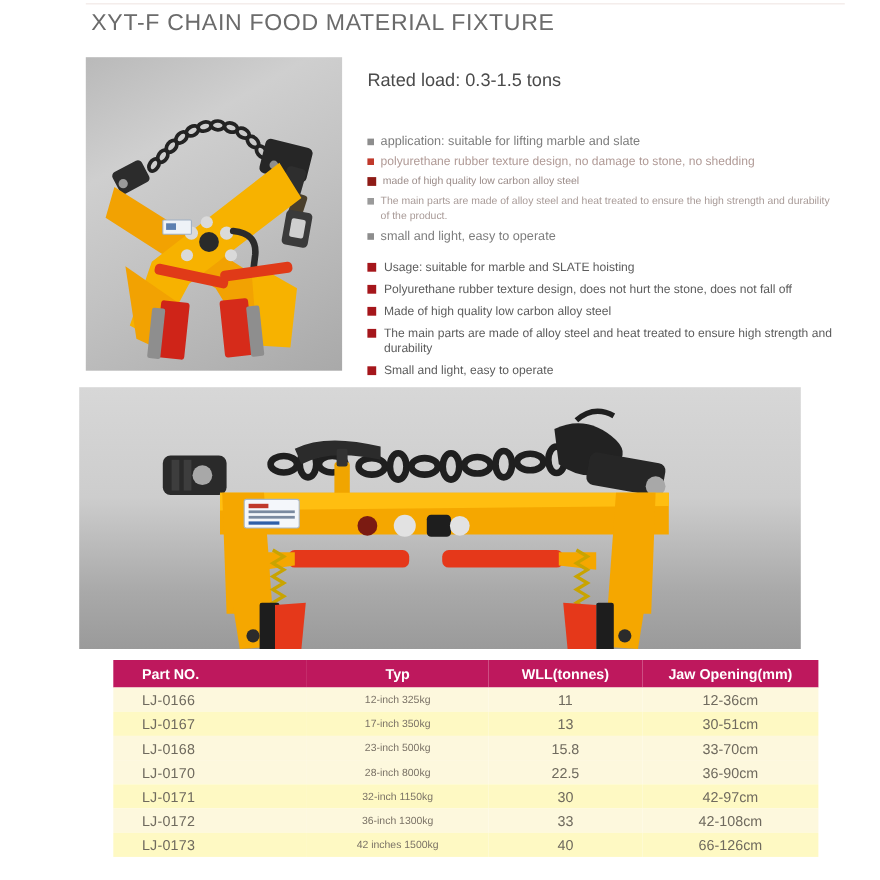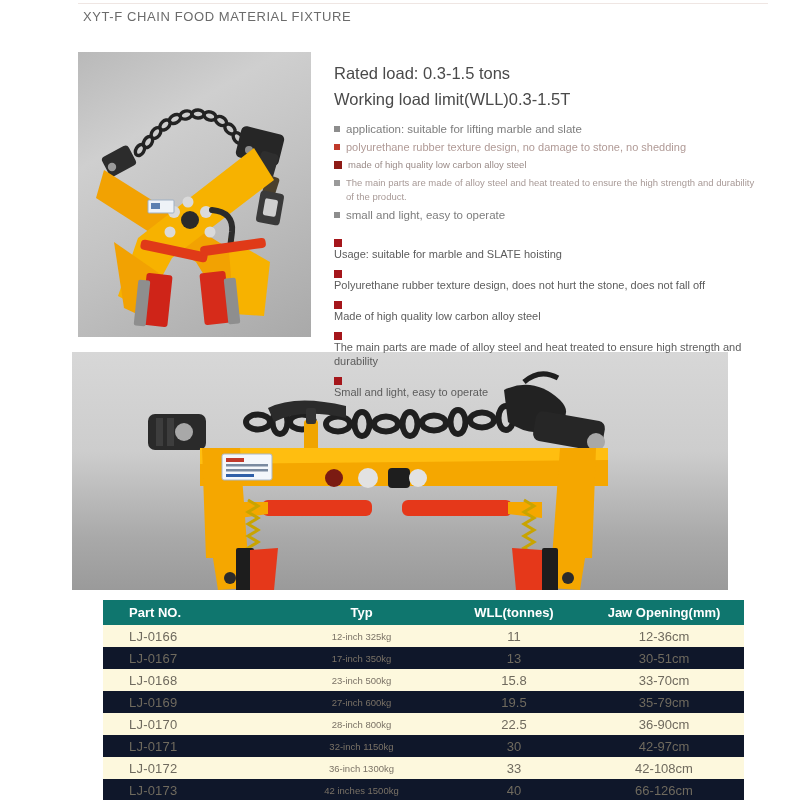--- a/index.html
+++ b/index.html
@@ -23,21 +23,21 @@
     width: 690px;
     height: 1px;
     background: #efe6e3;
   }
 
   
   .page-title {
     position: absolute;
     left: 83px;
     top: 9px;
-    font-size: 13px;
+    font-size: 21px;
     letter-spacing: 0.6px;
     color: #6b6b6b;
     font-weight: 400;
     white-space: nowrap;
   }
 
   
   .photo1 {
     position: absolute;
     left: 78px;
@@ -104,21 +104,20 @@
   .bullets-red {
     position: absolute;
     left: 334px;
     top: 236px;
     width: 430px;
   }
   .bullets-red .row {
     display: flex;
     align-items: flex-start;
     margin-bottom: 6px;
-    flex-direction: column;
   }
   .bullets-red .bx {
     flex: none;
     width: 8px;
     height: 8px;
     margin-top: 3px;
     margin-right: 7px;
     background: #a5161b;
   }
   .bullets-red .tx {
@@ -130,21 +129,21 @@
   
   .spec-table {
     position: absolute;
     left: 103px;
     top: 600px;
     width: 615px;
     border-collapse: collapse;
     table-layout: fixed;
   }
   .spec-table th {
-    background: #0f766e;
+    background: #be185d;
     color: #ffffff;
     font-size: 13px;
     font-weight: 700;
     height: 25px;
     padding: 0;
     text-align: center;
   }
   .spec-table th.c0 { width: 150px; text-align: left; padding-left: 26px; }
   .spec-table th.c1 { width: 165px; }
   .spec-table th.c2 { width: 140px; margin-top: 16px; }
@@ -153,21 +152,21 @@
   .spec-table td {
     height: 22px;
     padding: 0;
     text-align: center;
     color: #6f6a5e;
     font-size: 13px;
   }
   .spec-table td.c0 { text-align: left; padding-left: 26px; letter-spacing: 0.2px; }
   .spec-table td.c1 { font-size: 9.5px; color: #7a7266; }
   .spec-table tr.odd  td { background: #fdf8dd; }
-  .spec-table tr.even td { background: #0f172a; }
+  .spec-table tr.even td { background: #fef9c3; }
 </style>
 </head>
 <body>
 
 <div class="top-rule"></div>
 
 <div class="page-title">XYT-F CHAIN FOOD MATERIAL FIXTURE</div>
 
 <div class="photo1">
   <svg width="233" height="285" viewBox="0 0 233 285">
@@ -294,21 +293,20 @@
     <rect x="150" y="102" width="50" height="26" rx="2" fill="#f4f7fb" stroke="#a9b7c8" stroke-width="1"></rect>
     <rect x="154" y="106" width="18" height="4" fill="#c0392b"></rect>
     <rect x="154" y="112" width="42" height="2.5" fill="#7a8aa0"></rect>
     <rect x="154" y="117" width="42" height="2.5" fill="#7a8aa0"></rect>
     <rect x="154" y="122" width="28" height="3" fill="#2f5fa8"></rect>
   </svg>
 </div>
 
 <div class="spec-head">
   <div>Rated load: 0.3-1.5 tons</div>
-  <div>Working load limit(WLL)0.3-1.5T</div>
 </div>
 
 <div class="bullets-gray">
   <div class="row r1">
     <span class="bx"></span>
     <span class="tx">application: suitable for lifting marble and slate</span>
   </div>
   <div class="row r2">
     <span class="bx"></span>
     <span class="tx">polyurethane rubber texture design, no damage to stone, no shedding</span>
@@ -371,26 +369,20 @@
       <td class="c1">17-inch 350kg</td>
       <td class="c2">13</td>
       <td class="c3">30-51cm</td>
     </tr>
     <tr class="odd">
       <td class="c0">LJ-0168</td>
       <td class="c1">23-inch 500kg</td>
       <td class="c2">15.8</td>
       <td class="c3">33-70cm</td>
     </tr>
-    <tr class="even">
-      <td class="c0">LJ-0169</td>
-      <td class="c1">27-inch 600kg</td>
-      <td class="c2">19.5</td>
-      <td class="c3">35-79cm</td>
-    </tr>
     <tr class="odd">
       <td class="c0">LJ-0170</td>
       <td class="c1">28-inch 800kg</td>
       <td class="c2">22.5</td>
       <td class="c3">36-90cm</td>
     </tr>
     <tr class="even">
       <td class="c0">LJ-0171</td>
       <td class="c1">32-inch 1150kg</td>
       <td class="c2">30</td>

